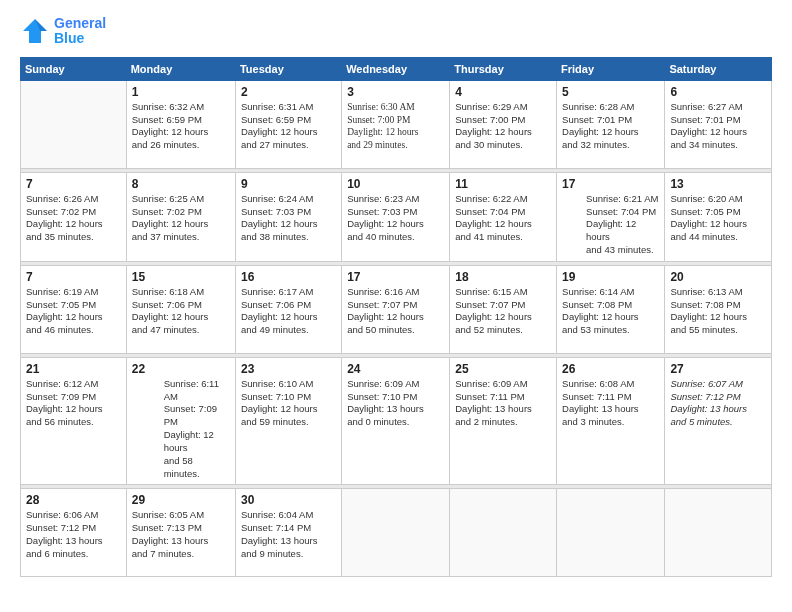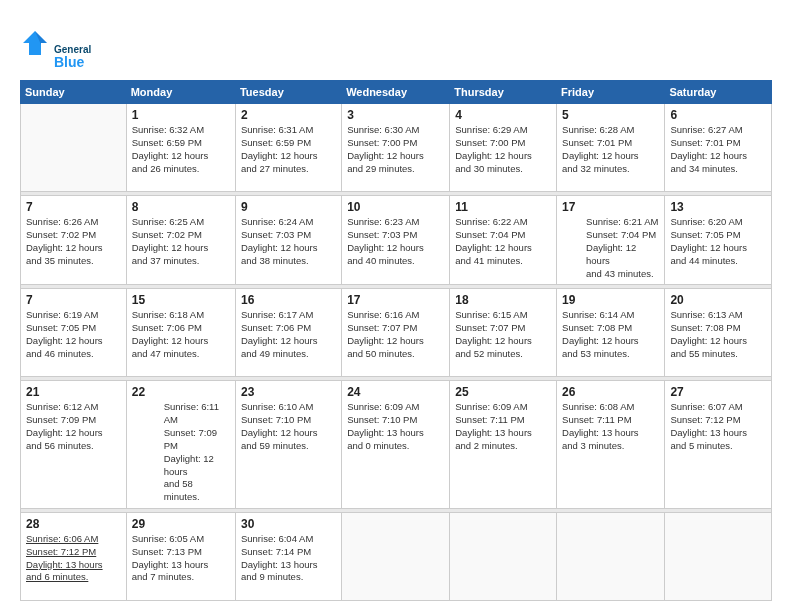--- a/index.html
+++ b/index.html
@@ -83,21 +83,21 @@
 <body>
 
 <div class="page">
   <div class="header">
     <div class="logo">
       <svg class="logo-icon" viewBox="0 0 40 40">
         <polygon points="20,4 36,20 28,20 28,36 12,36 12,20 4,20" fill="#2196F3"></polygon>
         <polygon points="20,4 36,20 28,20 28,22 20,4" fill="#1565C0" opacity="0.5"></polygon>
       </svg>
       <div>
-        <div style="font-size:10px;font-weight:bold;color:#0c4a6e;line-height:1.1;margin-top:28px;">General</div>
+        <div style="font-size:14px;font-weight:bold;color:#3b82f6;line-height:1.1;">General</div>
         <div style="font-size:14px;font-weight:bold;color:#2196F3;line-height:1.1;">Blue</div>
       </div>
     </div>
     <div class="title-block">
       <div class="month-title"></div>
       <div class="location"></div>
     </div>
   </div>
 
   <table class="calendar">
@@ -124,21 +124,21 @@
           </td>
           <td>
             <span class="day-number">2</span>
             <div class="cell-text" style="white-space: pre-line;">Sunrise: 6:31 AM
 Sunset: 6:59 PM
 Daylight: 12 hours
 and 27 minutes.</div>
           </td>
           <td>
             <span class="day-number">3</span>
-            <div class="cell-text" style="white-space: pre-line;">Sunrise: 6:30 AM
+            <div class="cell-text" style="white-space: pre-line; font-family: Liberation Serif, serif;">Sunrise: 6:30 AM
 Sunset: 7:00 PM
 Daylight: 12 hours
 and 29 minutes.</div>
           </td>
           <td>
             <span class="day-number">4</span>
             <div class="cell-text" style="white-space: pre-line;">Sunrise: 6:29 AM
 Sunset: 7:00 PM
 Daylight: 12 hours
 and 30 minutes.</div>
@@ -307,33 +307,33 @@
           </td>
           <td>
             <span class="day-number">26</span>
             <div class="cell-text" style="white-space: pre-line;">Sunrise: 6:08 AM
 Sunset: 7:11 PM
 Daylight: 13 hours
 and 3 minutes.</div>
           </td>
           <td>
             <span class="day-number">27</span>
-            <div class="cell-text" style="white-space: pre-line;">Sunrise: 6:07 AM
+            <div class="cell-text" style="white-space: pre-line; font-style: italic;">Sunrise: 6:07 AM
 Sunset: 7:12 PM
 Daylight: 13 hours
 and 5 minutes.</div>
           </td>
         </tr>
         <tr>
           <td colspan="7" style="height: 4px; background-color: rgb(232, 232, 232); padding: 0px; border: 1px solid rgb(204, 204, 204);"></td>
         </tr>
         <tr>
           <td>
             <span class="day-number">28</span>
-            <div class="cell-text" style="white-space: pre-line; text-decoration: underline;">Sunrise: 6:06 AM
+            <div class="cell-text" style="white-space: pre-line;">Sunrise: 6:06 AM
 Sunset: 7:12 PM
 Daylight: 13 hours
 and 6 minutes.</div>
           </td>
           <td>
             <span class="day-number">29</span>
             <div class="cell-text" style="white-space: pre-line;">Sunrise: 6:05 AM
 Sunset: 7:13 PM
 Daylight: 13 hours
 and 7 minutes.</div>

